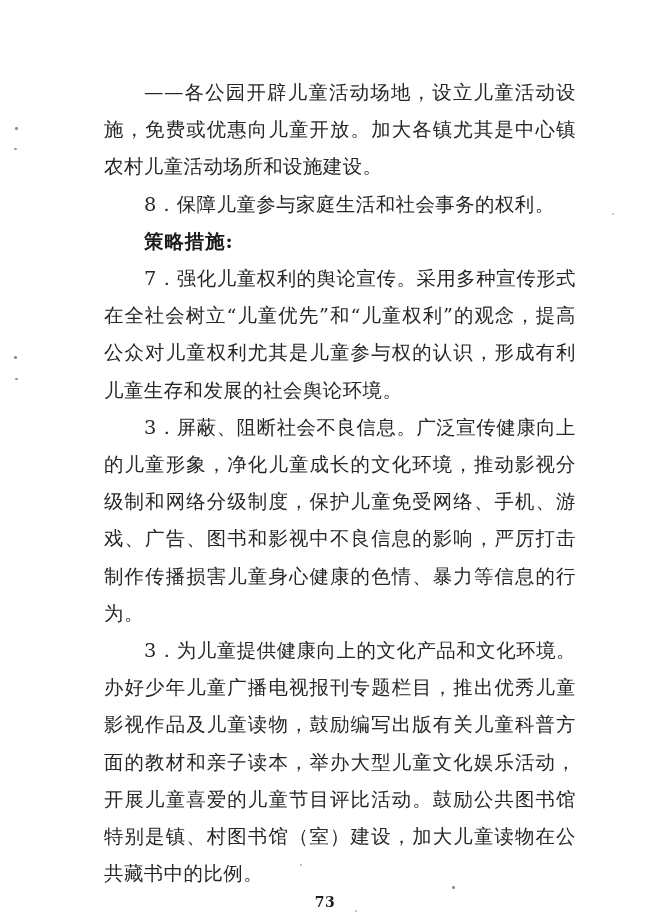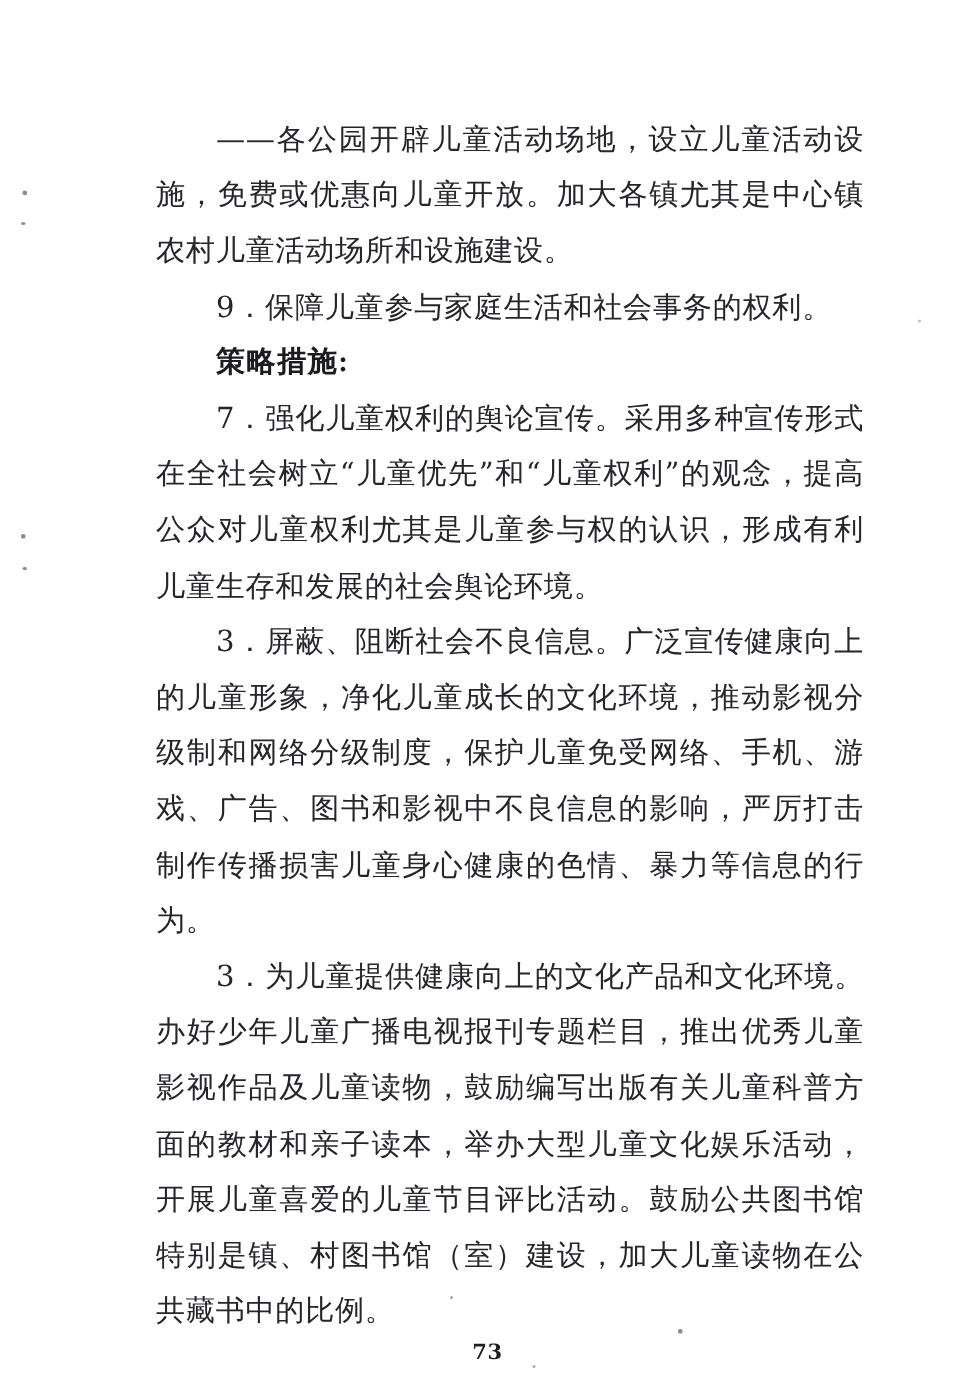--- a/index.html
+++ b/index.html
@@ -39,21 +39,20 @@
   
   .para.indent {
     text-indent: 40px;
   }
 
   .para.heading {
     text-indent: 40px;
     font-weight: 700;
     color: #1c1c20;
     letter-spacing: 1px;
-    font-family: Liberation Serif, serif;
   }
 
   
   .doc-body .para {
     -webkit-font-smoothing: antialiased;
   }
 
   
   .page-number {
     position: absolute;
@@ -86,21 +85,21 @@
   <div class="speck" style="left:14px; top:356px; width:2.5px; height:2.5px;"></div>
   <div class="speck" style="left:15px; top:378px; width:2.5px; height:2px;"></div>
   <div class="speck" style="left:231px; top:496px; width:2px; height:2px; background:#b9b9bd;"></div>
   <div class="speck" style="left:612px; top:213px; width:2px; height:2px; background:#bdbdc1;"></div>
   <div class="speck" style="left:300px; top:864px; width:2px; height:2px; background:#a8a8ad;"></div>
   <div class="speck" style="left:452px; top:886px; width:2.5px; height:2.5px;"></div>
   <div class="speck" style="left:355px; top:910px; width:2px; height:2px; background:#b0b0b5;"></div>
 
   <div class="doc-body">
     <p class="para indent">——各公园开辟儿童活动场地，设立儿童活动设施，免费或优惠向儿童开放。加大各镇尤其是中心镇农村儿童活动场所和设施建设。</p>
-    <p class="para indent">9．保障儿童参与家庭生活和社会事务的权利。</p>
+    <p class="para indent">8．保障儿童参与家庭生活和社会事务的权利。</p>
     <p class="para heading">策略措施:</p>
     <p class="para indent">7．强化儿童权利的舆论宣传。采用多种宣传形式在全社会树立“儿童优先”和“儿童权利”的观念，提高公众对儿童权利尤其是儿童参与权的认识，形成有利儿童生存和发展的社会舆论环境。</p>
     <p class="para indent">3．屏蔽、阻断社会不良信息。广泛宣传健康向上的儿童形象，净化儿童成长的文化环境，推动影视分级制和网络分级制度，保护儿童免受网络、手机、游戏、广告、图书和影视中不良信息的影响，严厉打击制作传播损害儿童身心健康的色情、暴力等信息的行为。</p>
     <p class="para indent">3．为儿童提供健康向上的文化产品和文化环境。办好少年儿童广播电视报刊专题栏目，推出优秀儿童影视作品及儿童读物，鼓励编写出版有关儿童科普方面的教材和亲子读本，举办大型儿童文化娱乐活动，开展儿童喜爱的儿童节目评比活动。鼓励公共图书馆特别是镇、村图书馆（室）建设，加大儿童读物在公共藏书中的比例。</p>
   </div>
 
   <div class="page-number">73</div>
 
 </div>
 

